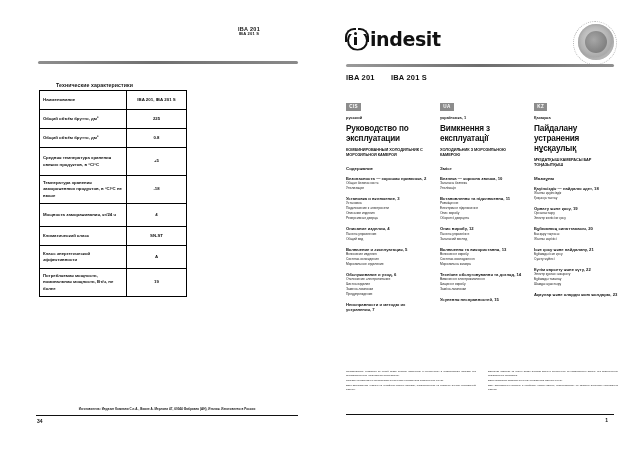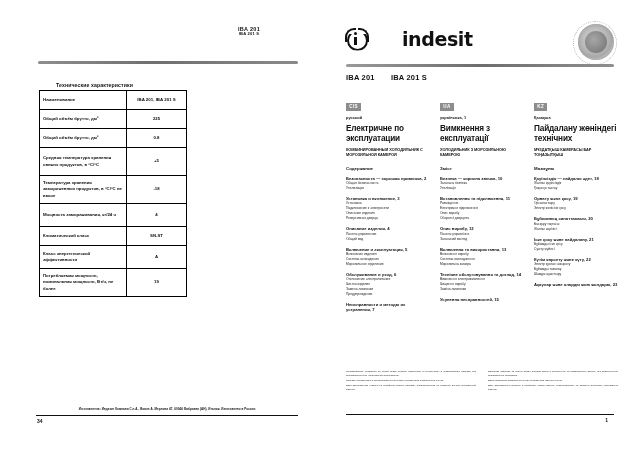--- a/index.html
+++ b/index.html
@@ -55,21 +55,21 @@
                     border-left:2.3px solid #111;border-top:2.3px solid #111;
                     border-radius:9px 0 0 0;}
   .brand-mark .arcr{position:absolute;left:12px;top:-1px;width:9px;height:12px;
                     border-right:2.3px solid #111;border-top:2.3px solid #111;
                     border-radius:0 9px 0 0;}
   .brand-mark .dot{position:absolute;left:8.1px;top:3.6px;width:3.4px;height:3.4px;
                    background:#111;border-radius:50%;}
   .brand-mark .stem{position:absolute;left:8.4px;top:8.6px;width:2.8px;height:8px;
                     background:#111;}
   .brand-name{font-size:19px;font-weight:700;letter-spacing:-0.4px;color:#111;
-              font-family:"DejaVu Sans",sans-serif;margin-left:32px;}
+              font-family:"DejaVu Sans",sans-serif;}
 
   .seal{position:absolute;right:22px;top:24px;width:36px;height:36px;
         border-radius:50%;
         background:radial-gradient(circle at 45% 42%,#d9d9d9 0%,#bdbdbd 38%,#a9a9a9 62%,#cfcfcf 78%,#e8e8e8 100%);
         box-shadow:inset 0 0 3px #9a9a9a;}
   .seal::after{content:"";position:absolute;left:7px;top:7px;width:22px;height:22px;
                border-radius:50%;
                background:radial-gradient(circle at 40% 40%,#9e9e9e,#777 70%,#8d8d8d 100%);
                opacity:.85;}
   .seal-ring{position:absolute;right:19px;top:21px;width:42px;height:42px;
@@ -194,21 +194,21 @@
     <div class="models">
       <span>IBA 201</span>
       <span class="m2">IBA 201 S</span>
     </div>
 
     <div class="cols">
 
       <div class="col">
         <span class="flag">CIS</span>
         <div class="lang">русский</div>
-        <div class="coltitle">Електричне по эксплуатации</div>
+        <div class="coltitle">Руководство по эксплуатации</div>
         <div class="colsub">КОМБИНИРОВАННЫЙ ХОЛОДИЛЬНИК С МОРОЗИЛЬНОЙ КАМЕРОЙ</div>
         <div class="contents-h">Содержание</div>
         <div class="sec">
           <div class="sec-h">Безопасность — хорошая привычка, 2</div>
           <div class="sec-i" style="white-space:pre-line">Общая безопасность
 Утилизация</div>
         </div>
         <div class="sec">
           <div class="sec-h">Установка и включение, 3</div>
           <div class="sec-i" style="white-space:pre-line">Установка
@@ -275,21 +275,21 @@
 Заміна лампочки</div>
         </div>
         <div class="sec">
           <div class="sec-h">Усунення несправностей, 15</div>
         </div>
       </div>
 
       <div class="col">
         <span class="flag">KZ</span>
         <div class="lang">Қазақша</div>
-        <div class="coltitle">Пайдалану жөнiндегi технічних</div>
+        <div class="coltitle">Пайдалану устранения нұсқаулық</div>
         <div class="colsub">МҰЗДАТҚЫШ КАМЕРАСЫ БАР ТОҢАЗЫТҚЫШ</div>
         <div class="contents-h">Мазмұны</div>
         <div class="sec">
           <div class="sec-h">Қауіпсіздік — пайдалы әдет, 18</div>
           <div class="sec-i" style="white-space:pre-line">Жалпы қауіпсіздік
 Қоқысқа тастау</div>
         </div>
         <div class="sec">
           <div class="sec-h">Орнату және қосу, 19</div>
           <div class="sec-i" style="white-space:pre-line">Орналастыру

